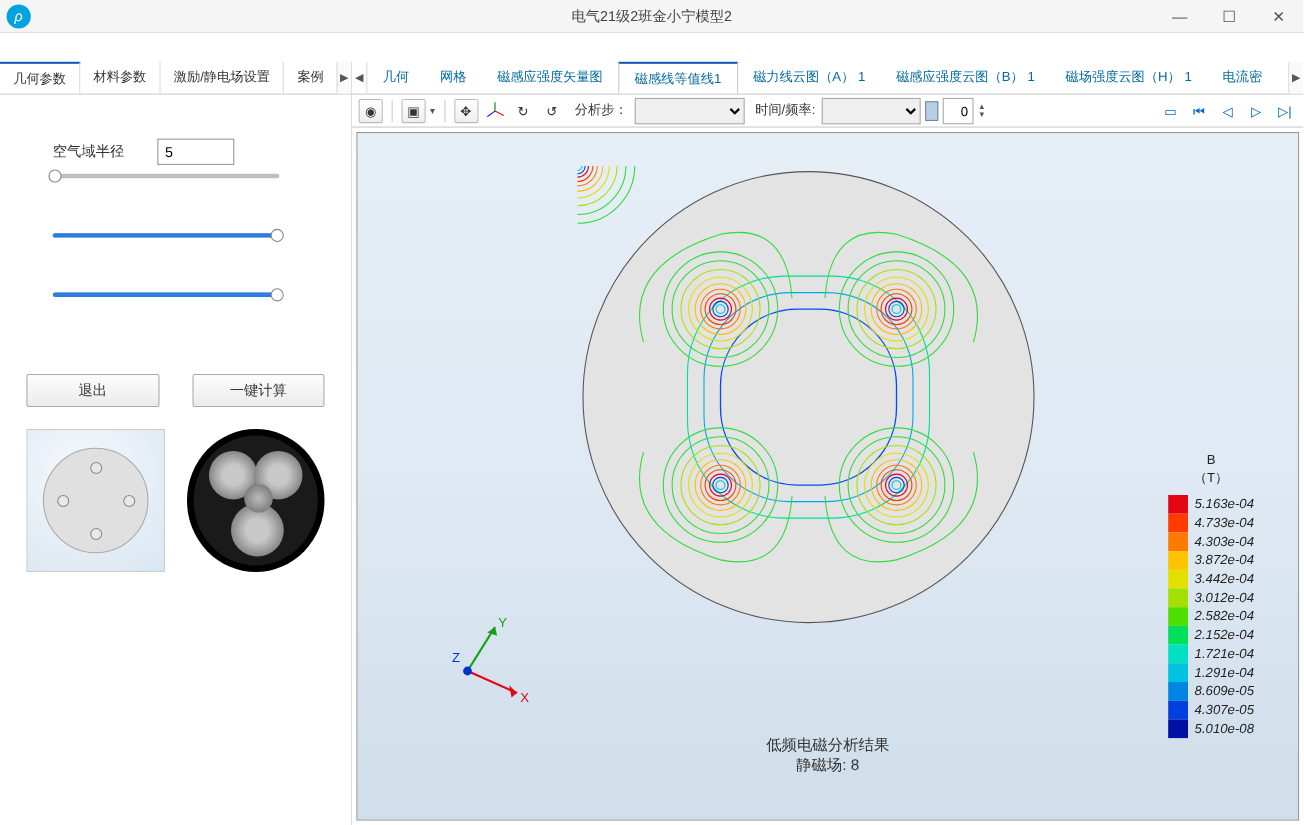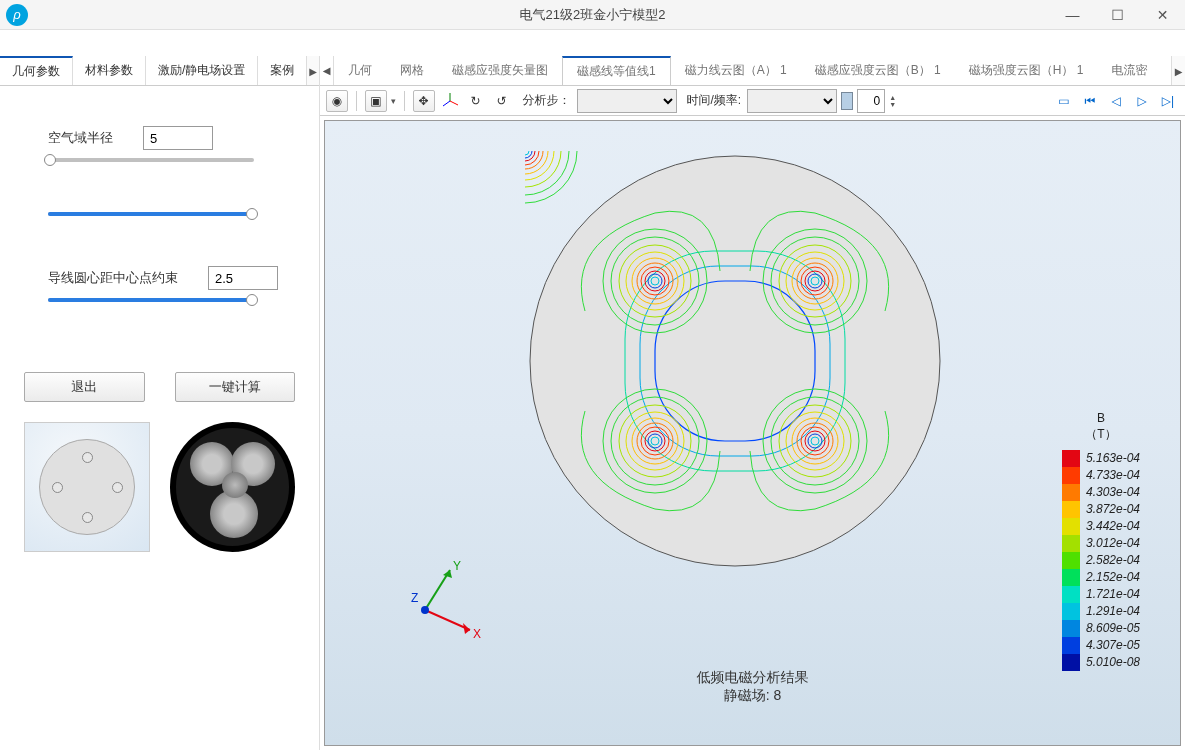--- a/index.html
+++ b/index.html
@@ -44,21 +44,21 @@
   .thumb-box.model .disc { width: 96px; height:96px; background:#e0e0e0; border:1px solid #aaa; border-radius:50%; position:relative;}
   .thumb-box.model .dot { width:11px; height:11px; border:1px solid #888; background:#e8e8e8; border-radius:50%; position:absolute;}
   .thumb-box.photo { background:#000; border-radius:50%; overflow:hidden; display:flex; align-items:center; justify-content:center; position:relative;}
   .thumb-box.photo .core { position:absolute; border-radius:50%; background: radial-gradient(circle, #c8c8c8 30%, #888 70%, #333 100%);}
 
   
   .right-panel { flex: 1; display: flex; flex-direction: column; position:relative;}
   .right-tabs { display: flex; border-bottom: 1px solid #ccc; height: 30px; align-items:stretch; position:relative; padding-right:14px; overflow:hidden;}
   .right-tabs .tabscroll-l { width:14px; display:flex; align-items:center; justify-content:center; font-size:10px; color:#555; border-right:1px solid #ddd;}
   .right-tabs .tabscroll-r { position:absolute; right:0; top:0; width:14px; height:30px; display:flex; align-items:center; justify-content:center; font-size:10px; color:#555; background:#fafafa; border-left:1px solid #ddd;}
-  .right-tabs .tab { padding: 0 14px; font-size: 12px; display:flex; align-items:center; white-space:nowrap; color:#737373; }
+  .right-tabs .tab { padding: 0 14px; font-size: 12px; display:flex; align-items:center; white-space:nowrap; color:#0369a1; }
   .right-tabs .tab.active { border-top:2px solid #0f56b3; background:#fff; border-left:1px solid #ccc; border-right:1px solid #ccc;}
 
   .toolbar { height: 30px; border-bottom:1px solid #ccc; display:flex; align-items:center; padding: 0 6px; gap: 4px; font-size:12px; color:#333;}
   .tool-ico { width:22px; height:22px; border:1px solid #bbb; border-radius:2px; display:flex; align-items:center; justify-content:center; font-size:12px; background:linear-gradient(#fff,#eee);}
   .tool-ico.nb { border:none; background:none;}
   .tool-sep { width:1px; height:20px; background:#ccc; margin:0 4px;}
   .toolbar select, .toolbar input { height:22px; border:1px solid #aaa; font-size:12px; padding:11px 4px;}
   .toolbar .combo { width:100px;}
   .toolbar .combo-sm { width: 90px;}
   .toolbar .num { width:28px; text-align:right;}
@@ -122,24 +122,20 @@
       </div>
 
       <div class="param-row">
         <div class="slider">
           <div class="track-fill" style="width:100%"></div>
           <div class="thumb" style="left:calc(100% - 8px)"></div>
         </div>
       </div>
 
       <div class="param-row">
-        <div class="param-label-row">
-          <span class="param-label">导线圆心距中心点约束</span>
-          <input class="param-input" value="2.5" style="">
-        </div>
         <div class="slider">
           <div class="track-fill" style="width:100%"></div>
           <div class="thumb" style="left:calc(100% - 8px)"></div>
         </div>
       </div>
     </div>
 
     <div class="buttons">
       <div class="btn">退出</div>
       <div class="btn">一键计算</div>

